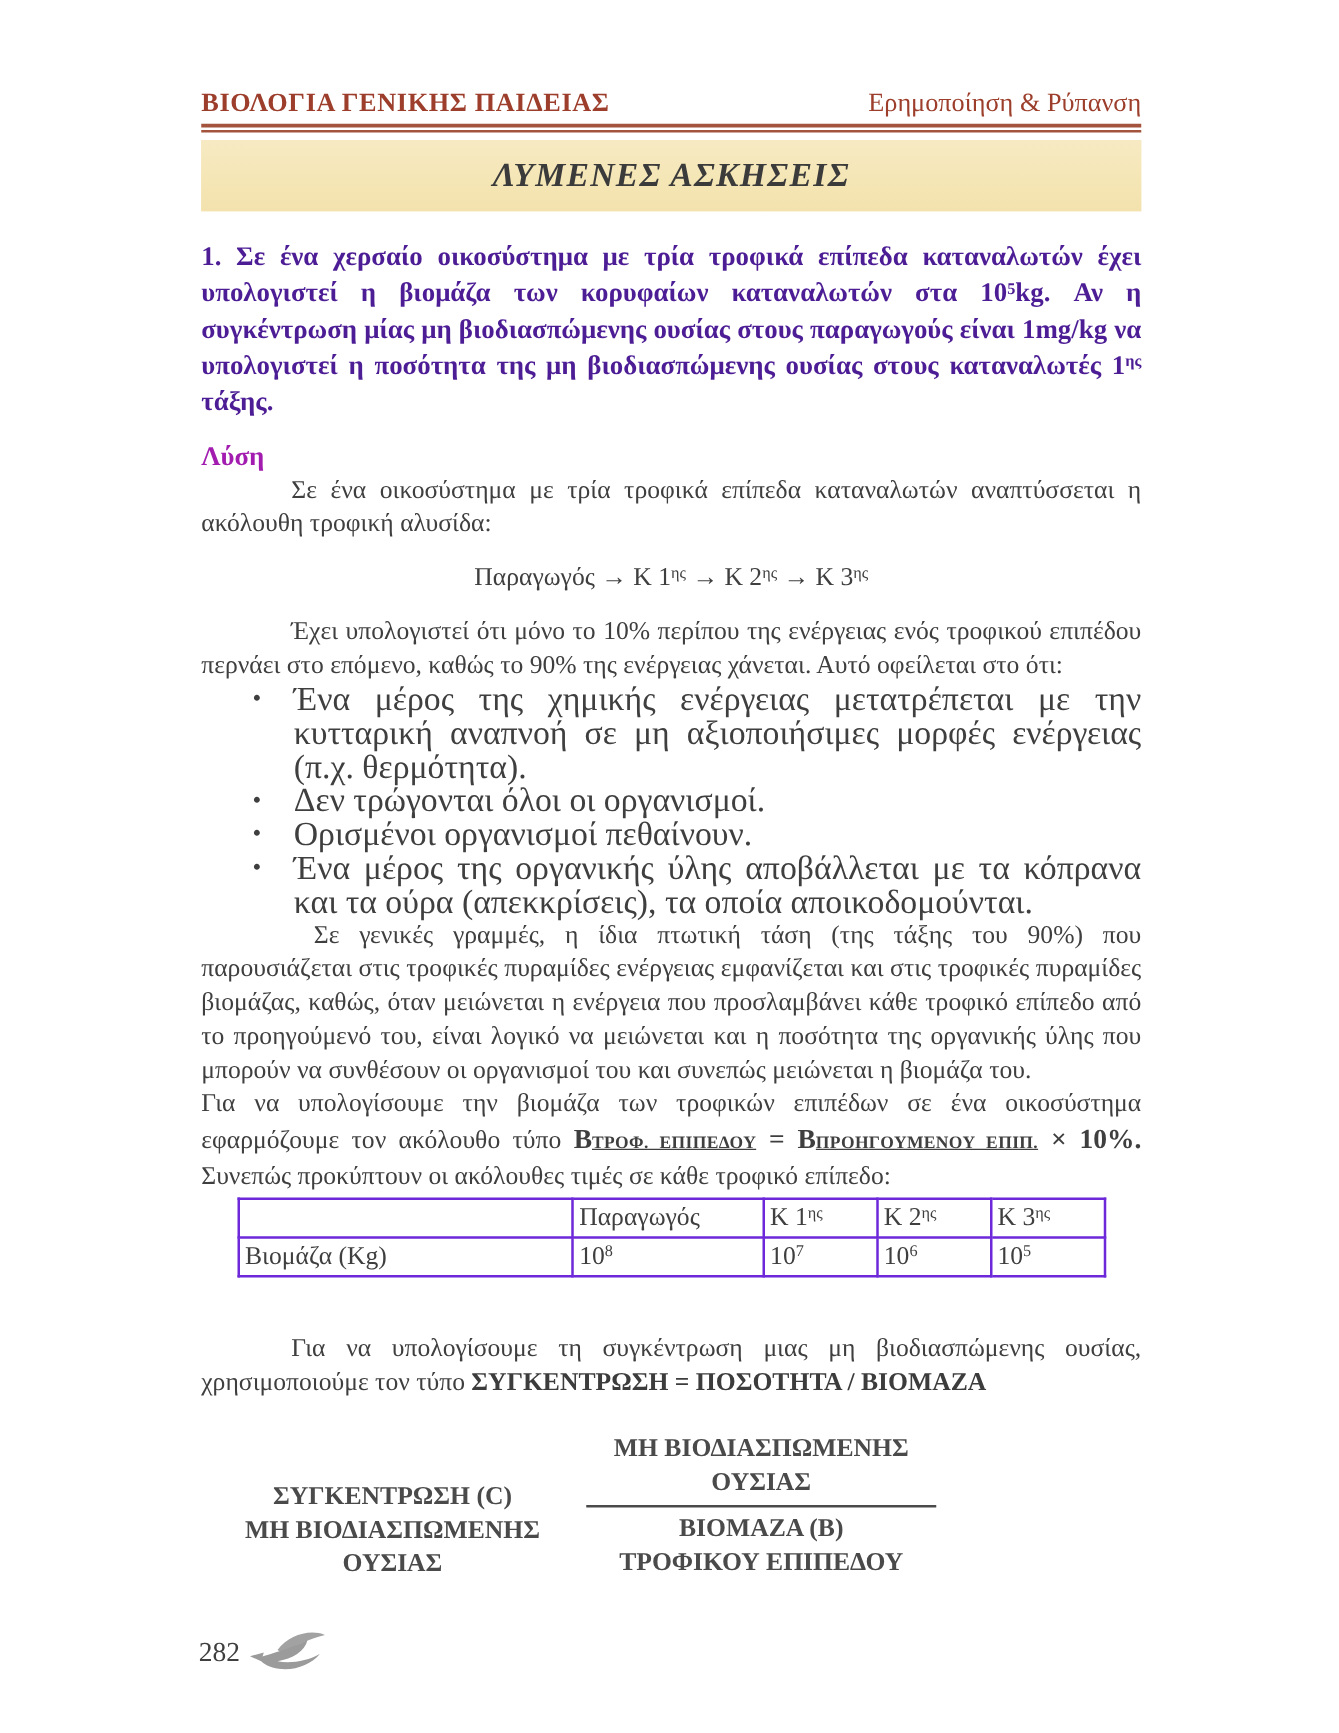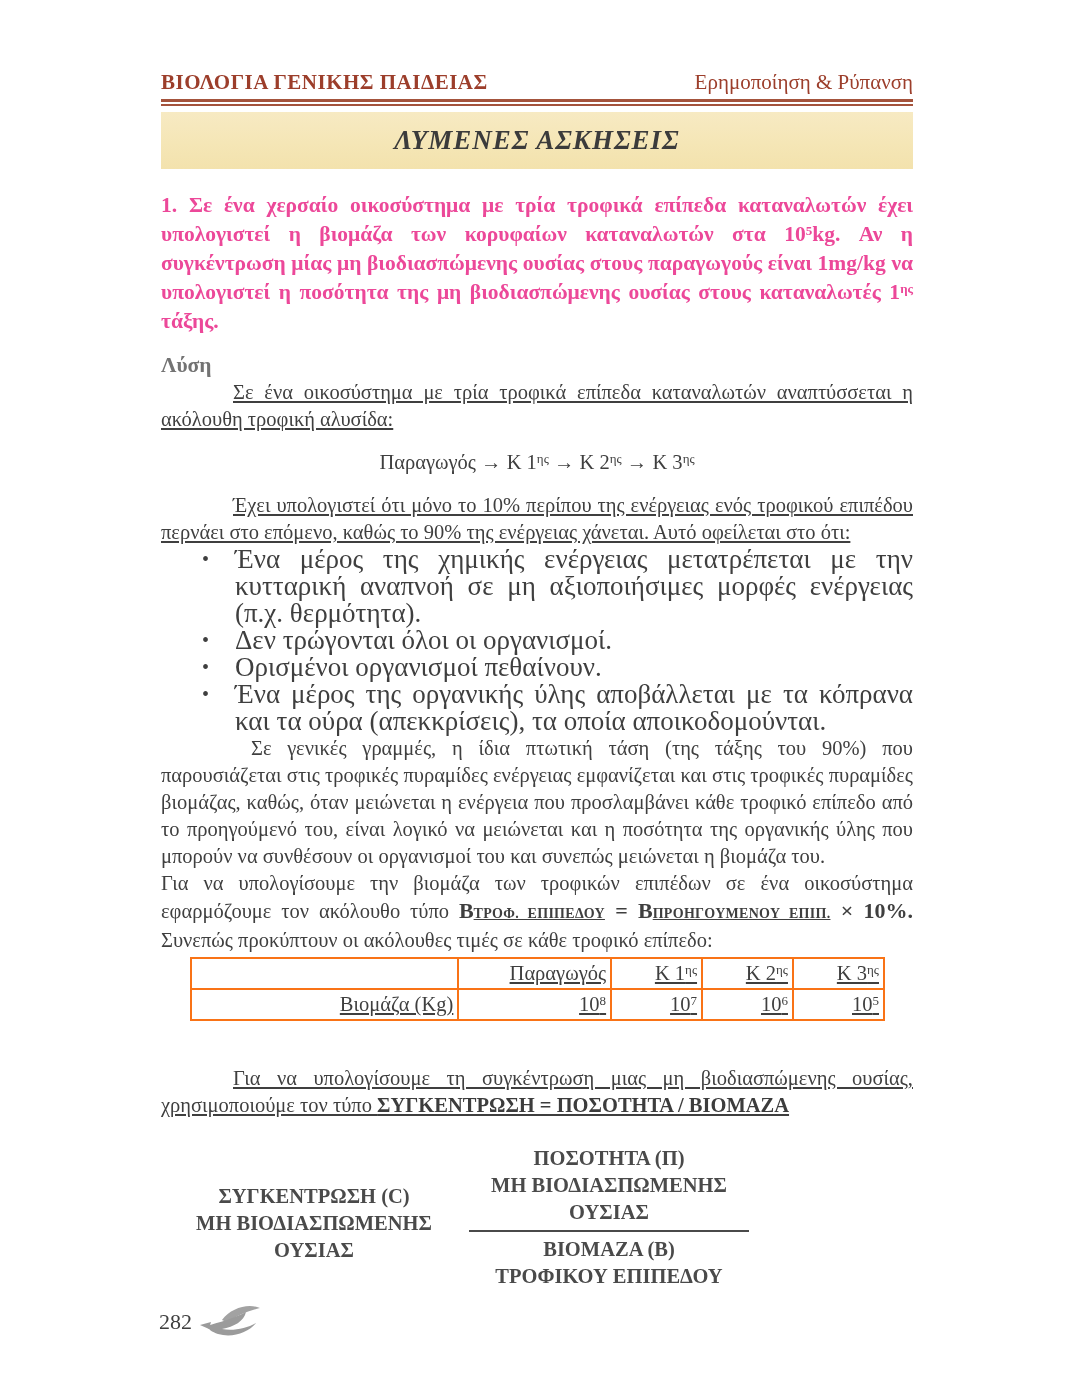--- a/index.html
+++ b/index.html
@@ -21,43 +21,43 @@
   .rule{margin-top:4px;height:2px;border-top:3px solid #a4533c;border-bottom:2px solid #a4533c;}
 
   
   .banner{margin-top:6px;height:57px;
     background:linear-gradient(180deg,#f7eac3 0%,#f5e6b6 55%,#f3e2ad 100%);
     background-color:#f6e7bb;
     display:flex;align-items:center;justify-content:center;}
   .banner-title{font-size:27px;font-weight:bold;color:#3b3b3b;letter-spacing:1px;font-style:italic;}
 
   
-  .problem{margin:22px 0 0 0;color:#ec4899;font-weight:bold;font-size:21.5px;
+  .problem{margin:22px 0 0 0;color:#4c1d95;font-weight:bold;font-size:21.5px;
     line-height:29px;text-align:justify;}
 
-  .solution-label{margin:16px 0 0 0;color:#737373;font-weight:bold;font-size:21.5px;line-height:27px;}
+  .solution-label{margin:16px 0 0 0;color:#a21caf;font-weight:bold;font-size:21.5px;line-height:27px;}
 
   .body-p{margin:0;font-size:20.5px;line-height:27px;text-align:justify;}
-  .indent{text-indent:72px;text-decoration:underline;}
+  .indent{text-indent:72px;}
   .indent-lg{text-indent:90px;}
   .chain{margin:16px;font-size:20.5px;line-height:27px;text-align:center;}
 
   ul.bullets{margin:0;padding:0 0 0 39px;list-style:none;}
   ul.bullets li{position:relative;padding-left:35px;font-size:27px;line-height:27px;text-align:justify;}
   ul.bullets li::before{content:"\2022";position:absolute;left:2px;top:0;font-size:20px;color:#3f3f3f;}
 
   .sup{font-size:13px;vertical-align:6px;line-height:0;}
 
   .fvar{font-weight:bold;font-size:22px;}
   .fsub{font-weight:bold;font-size:14px;letter-spacing:.3px;text-decoration:underline;}
   .fbold{font-weight:bold;color:#3c3c3c;}
 
   
   .bio-table{margin:3px 0 0 29px;width:695px;border-collapse:collapse;font-size:20.5px;}
-  .bio-table td{border:2px solid #f97316;text-align:right;padding:1px 4px;height:27px;text-decoration:underline;}
+  .bio-table td{border:2px solid #6d28d9;text-align:left;padding:1px 4px;height:27px;}
   .bio-table .c0{width:38.5%;}
   .bio-table .c1{width:22%;}
   .bio-table .ck{width:13.1%;}
 
   .after-table{margin-top:44px;}
 
   
   .formula-block{margin-top:26px;display:flex;align-items:flex-start;
     font-weight:bold;font-size:20.5px;line-height:27px;color:#4a4a4a;}
   .formula-left{width:250px;margin-left:28px;margin-top:38px;text-align:center;}
@@ -128,21 +128,20 @@
     <p class="body-p indent after-table"><span>Για να υπολογίσουμε τη συγκέντρωση μιας μη βιοδιασπώμενης ουσίας, χρησιμοποιούμε τον τύπο </span><span class="fbold">ΣΥΓΚΕΝΤΡΩΣΗ = ΠΟΣΟΤΗΤΑ / ΒΙΟΜΑΖΑ</span></p>
 
     <div class="formula-block">
       <div class="formula-left">
         <div>ΣΥΓΚΕΝΤΡΩΣΗ (C)</div>
         <div>ΜΗ ΒΙΟΔΙΑΣΠΩΜΕΝΗΣ</div>
         <div>ΟΥΣΙΑΣ</div>
       </div>
       <div class="fraction">
         <div class="num">
-          <div>ΠΟΣΟΤΗΤΑ (Π)</div>
           <div>ΜΗ ΒΙΟΔΙΑΣΠΩΜΕΝΗΣ</div>
           <div>ΟΥΣΙΑΣ</div>
         </div>
         <div class="bar"></div>
         <div class="den">
           <div>ΒΙΟΜΑΖΑ (Β)</div>
           <div>ΤΡΟΦΙΚΟΥ ΕΠΙΠΕΔΟΥ</div>
         </div>
       </div>
     </div>

